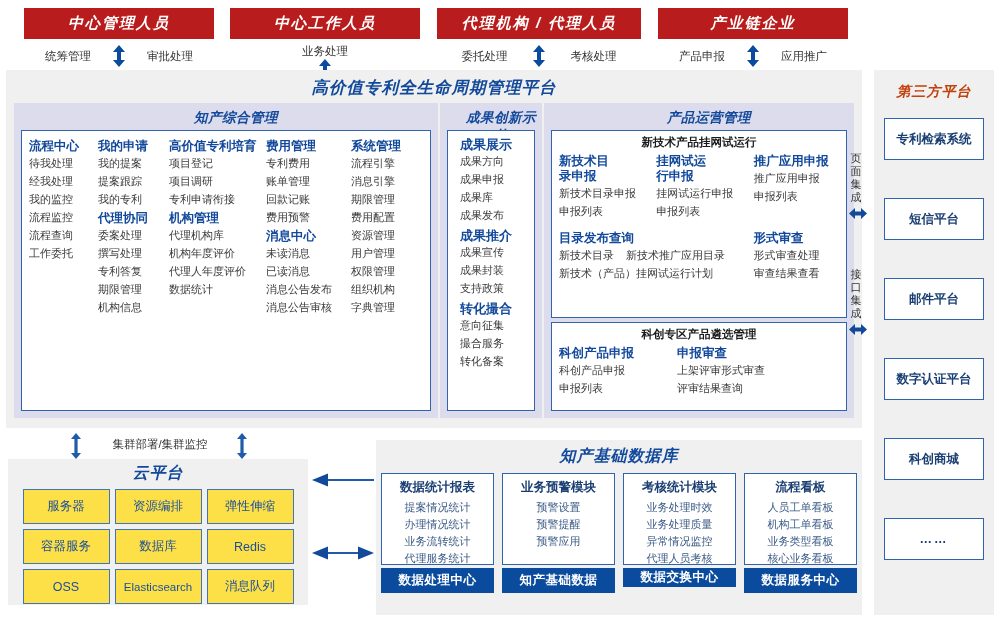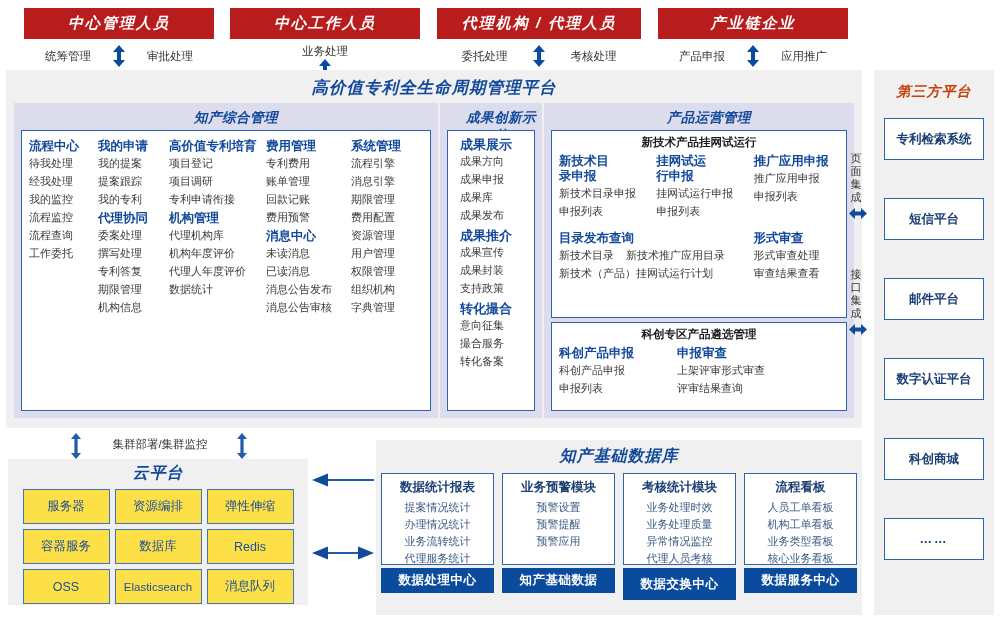--- a/index.html
+++ b/index.html
@@ -406,21 +406,21 @@
       </div>
 
       <div style="width:113px;">
         <div class="db-card" style="height:92px;">
           <div class="db-card-h">考核统计模块</div>
           <div class="db-card-i">业务处理时效</div>
           <div class="db-card-i">业务处理质量</div>
           <div class="db-card-i">异常情况监控</div>
           <div class="db-card-i">代理人员考核</div>
         </div>
-        <div class="db-foot ctr" style="height:32px;margin-top:3px;">数据交换中心</div>
+        <div class="db-foot ctr" style="height:19px;margin-top:3px;">数据交换中心</div>
       </div>
 
       <div style="width:113px;">
         <div class="db-card" style="height:92px;">
           <div class="db-card-h">流程看板</div>
           <div class="db-card-i">人员工单看板</div>
           <div class="db-card-i">机构工单看板</div>
           <div class="db-card-i">业务类型看板</div>
           <div class="db-card-i">核心业务看板</div>
         </div>

